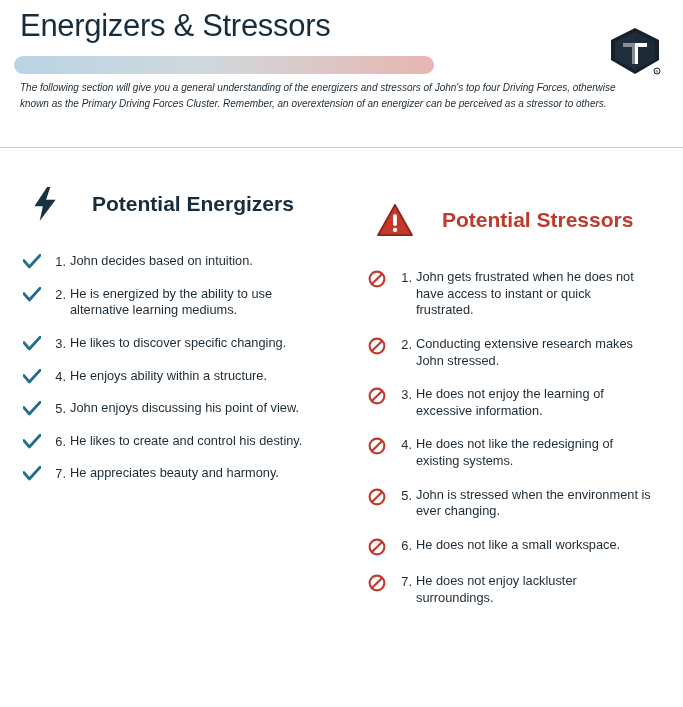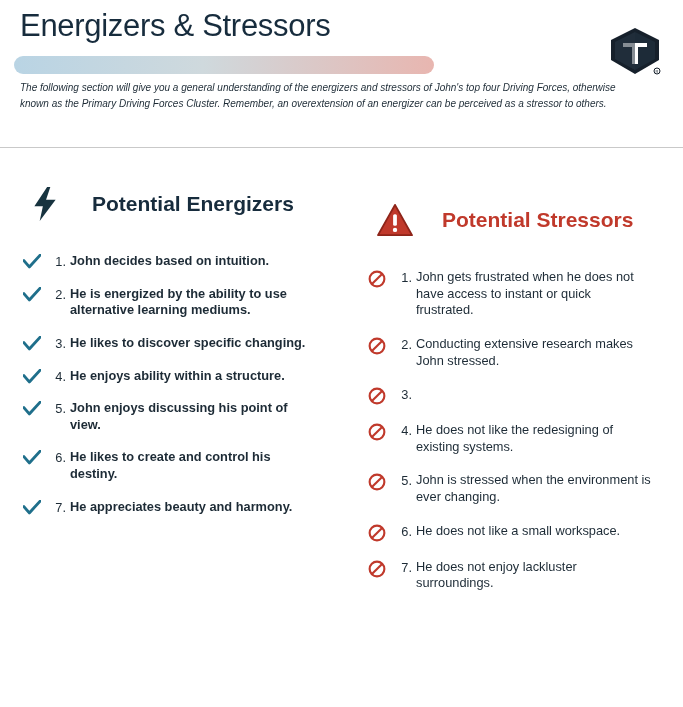--- a/index.html
+++ b/index.html
@@ -126,21 +126,21 @@
     padding-top: 1px;
     padding-right: 4px;
     color: #1d2b36;
   }
   .item-text {
     font-size: 12.8px;
     line-height: 1.3;
     color: #1d2b36;
   }
   .col-left ul.list li { margin-bottom: 16px; }
-  .col-left .item-text { max-width: 238px; font-weight: bold; }
+  .col-left .item-text { max-width: 238px; }
   .col-right ul.list li { margin-bottom: 17px; }
   .col-right .item-text { max-width: 235px; }
   .col-right .bullet-icon { width: 30px; }
 </style>
 </head>
 <body>
 
 <div class="header">
   <div class="title-bar"></div>
   <div class="page-title">Energizers &amp; Stressors</div>
@@ -270,20 +270,21 @@
         <span class="item-text">Conducting extensive research makes John stressed.</span>
       </li>
       <li>
         <span class="bullet-icon">
           <svg viewBox="0 0 22 22" width="18" height="18">
               <circle cx="11" cy="11" r="9" fill="none" stroke="#c0392b" stroke-width="2.6"></circle>
               <line x1="4.8" y1="17.2" x2="17.2" y2="4.8" stroke="#c0392b" stroke-width="2.6"></line>
             </svg>
         </span>
         <span class="item-num">3.</span>
+        <span class="item-text">He does not enjoy the learning of excessive information.</span>
       </li>
       <li>
         <span class="bullet-icon">
           <svg viewBox="0 0 22 22" width="18" height="18">
               <circle cx="11" cy="11" r="9" fill="none" stroke="#c0392b" stroke-width="2.6"></circle>
               <line x1="4.8" y1="17.2" x2="17.2" y2="4.8" stroke="#c0392b" stroke-width="2.6"></line>
             </svg>
         </span>
         <span class="item-num">4.</span>
         <span class="item-text">He does not like the redesigning of existing systems.</span>

